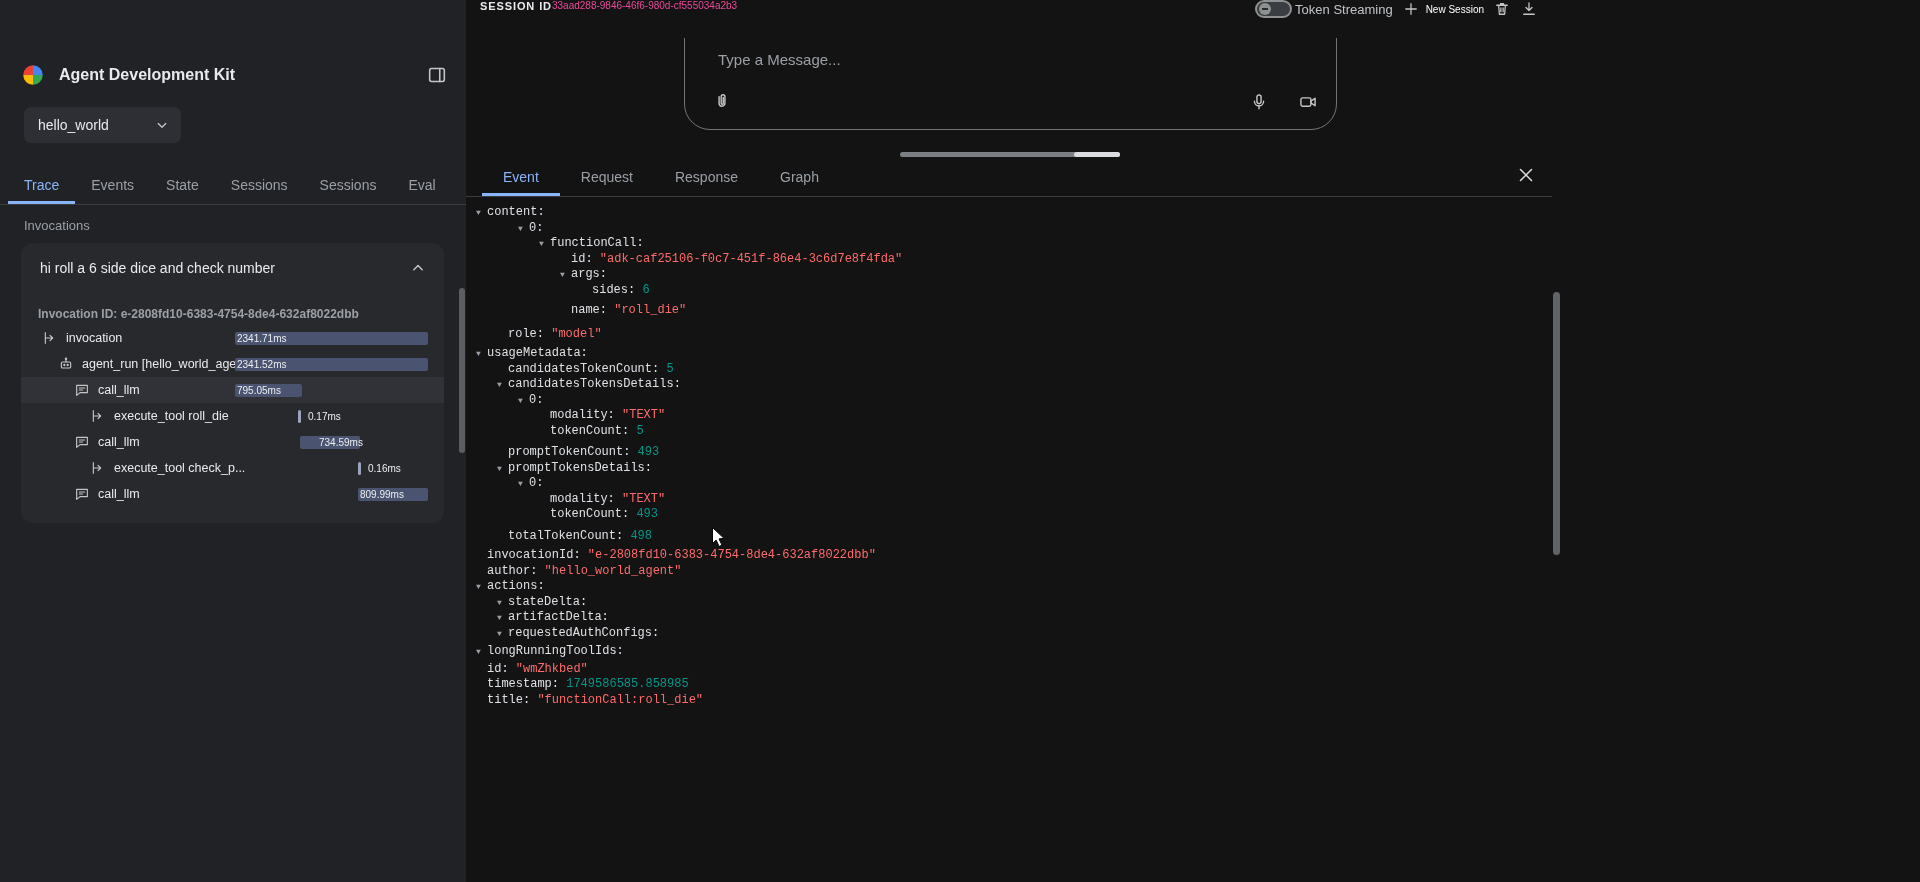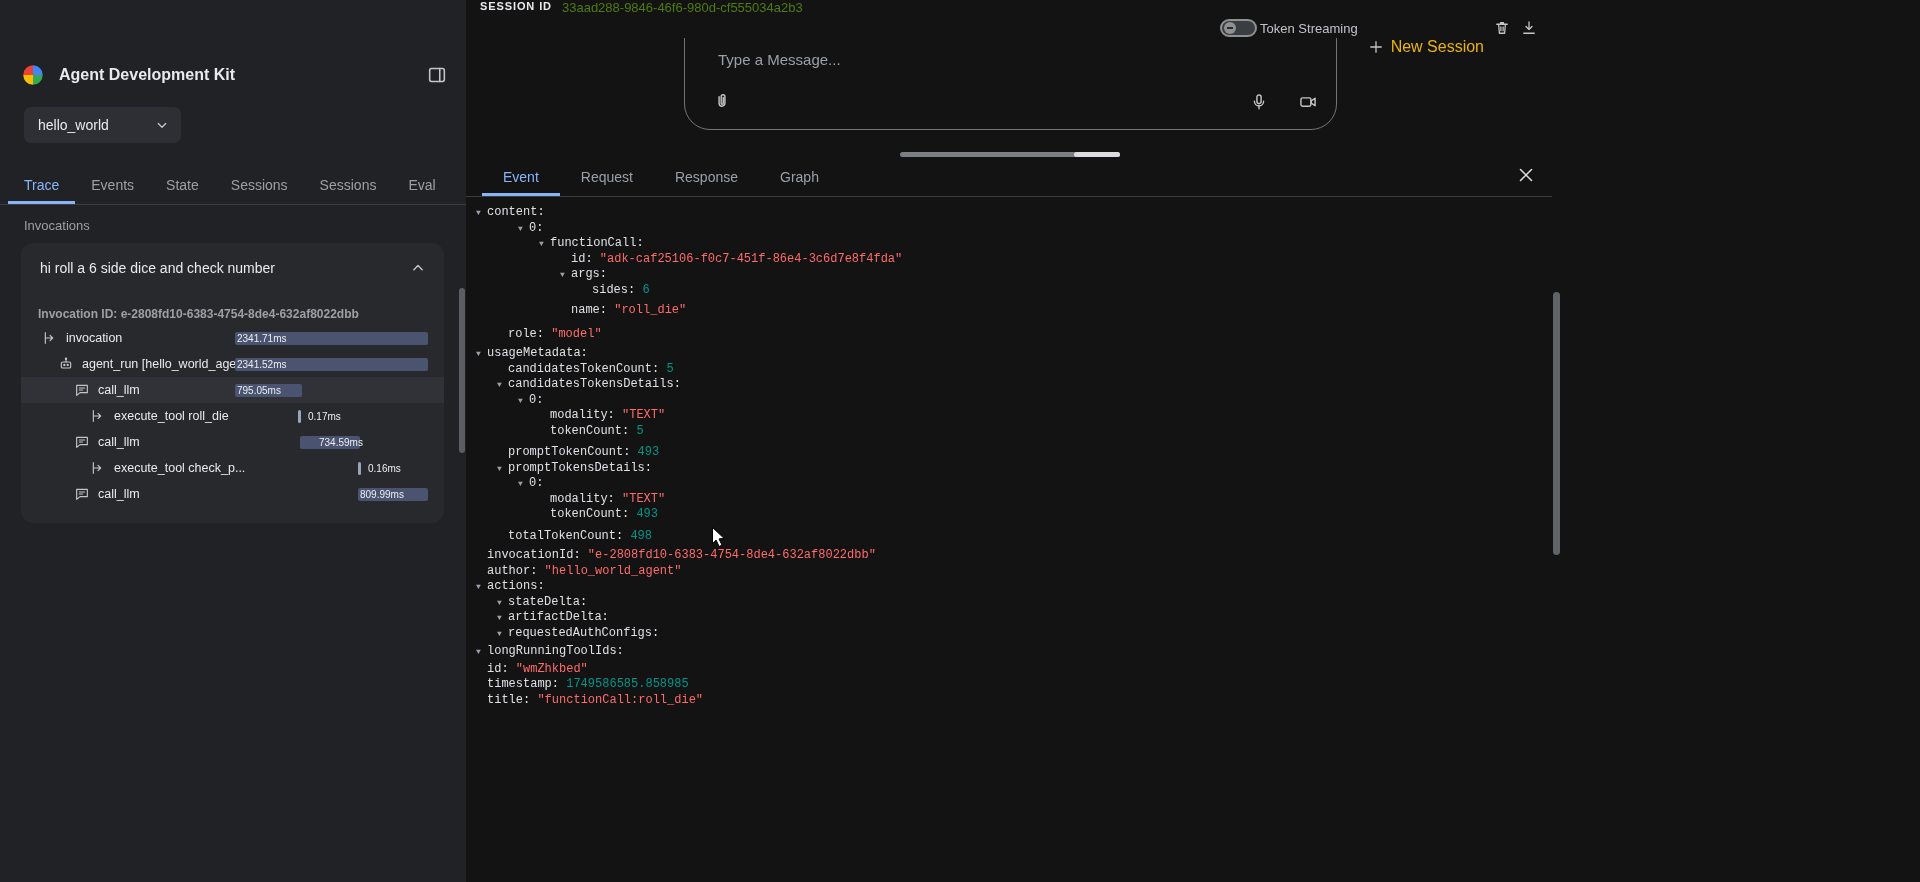--- a/index.html
+++ b/index.html
@@ -39,27 +39,27 @@
   .t-bar { position:absolute; top:7px; height:13px; background:#4a5470; border-radius:2px; }
   .t-bar.tiny { background:#9aa4bf; }
   .t-dur { position:absolute; top:8px; font-size:10px; color:#eceef0; white-space:nowrap; }
 
   .sb-thumb { position:absolute; right:1px; top:288px; width:6px; height:165px; background:#5a5d61; border-radius:3px; }
 
   
   .main { position:absolute; left:466px; top:0; width:1086px; height:882px; background:#131314; }
   .topbar { position:relative; display:flex; align-items:flex-start; height:38px; padding:0 14px; }
   .session-label { font-size:11px; font-weight:700; letter-spacing:.9px; color:#e8eaed; }
-  .session-id { margin-left:10px; font-size:13px; color:#4d7c0f; }
+  .session-id { font-size:10px; color:#ec4899; }
   .top-right { margin-left:auto; display:flex; align-items:center; gap:9px; }
   .toggle { position:relative; width:37px; height:18px; border:2px solid #8e918f; background:#3a3d41; border-radius:10px; cursor:pointer; }
   .toggle .thumb { position:absolute; left:2px; top:1px; width:12px; height:12px; border-radius:50%; background:#8e918f; }
   .toggle .dash { position:absolute; left:5px; top:6px; width:6px; height:1.6px; background:#2a2b2e; }
   .token-label { font-size:13px; color:#c0c3c7; margin-left:-6px; }
-  .new-session { display:flex; align-items:center; gap:6px; color:#eab308; font-size:16px; cursor:pointer;margin-top:38px; }
+  .new-session { display:flex; align-items:center; gap:6px; color:#ffffff; font-size:10px; cursor:pointer; }
   .tb-icon { width:18px; height:18px; color:#c4c7c5; cursor:pointer; }
 
   .chat-area { position:absolute; top:38px; left:0; width:100%; height:94px; overflow:hidden; }
   .chat-box { position:absolute; left:218px; top:-46px; width:653px; height:138px; border:1px solid #70757a; border-radius:26px; }
   .chat-ph { position:absolute; left:33px; top:58px; font-size:15px; color:#9aa0a6; }
   .cb-icon { position:absolute; width:20px; height:20px; color:#c4c7c5; cursor:pointer; }
   .ic-clip { left:27px; top:99px; }
   .ic-mic  { left:564px; top:99px; }
   .ic-cam  { left:613px; top:99px; }
 

